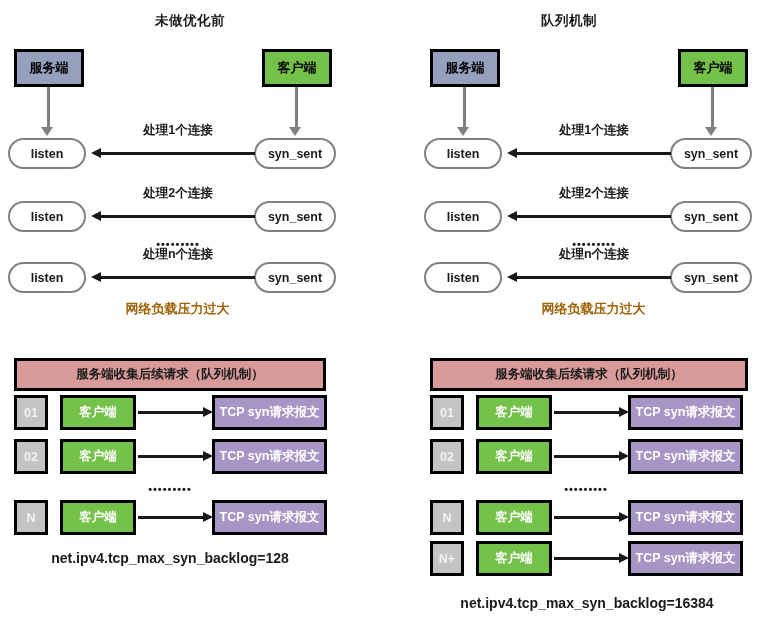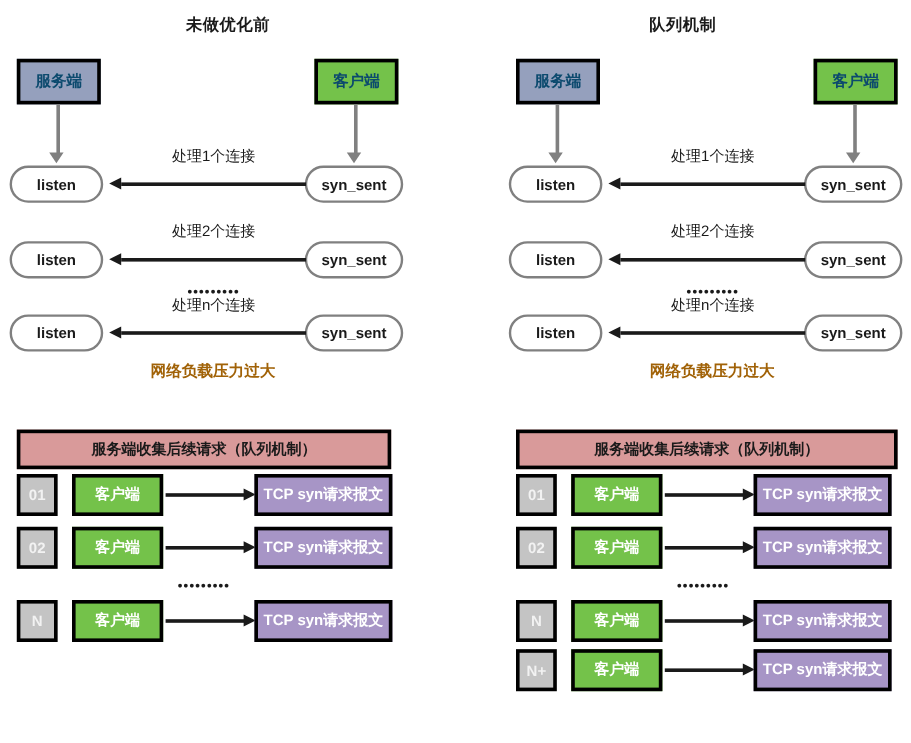--- a/index.html
+++ b/index.html
@@ -36,21 +36,21 @@
 
   
   .endpoint {
     position: absolute;
     border: 3px solid #000000;
     display: flex;
     align-items: center;
     justify-content: center;
     font-size: 13px;
     font-weight: bold;
-    color: #0c4a6e;
+    color: #000000;
     box-sizing: border-box;
   }
   .endpoint.server { background: #95a0bd; }
   .endpoint.client { background: #74c24a; }
 
   
   .pill {
     position: absolute;
     border: 2.5px solid #808080;
     border-radius: 16px;
@@ -94,21 +94,21 @@
     width: 0; height: 0;
     border-top: 5.5px solid transparent;
     border-bottom: 5.5px solid transparent;
     border-left: 10px solid #1a1a1a;
   }
 
   .edge-label {
     position: absolute;
     text-align: center;
     font-size: 12.5px;
-    font-weight: normal;
+    font-weight: bold;
     color: #1a1a1a;
     white-space: nowrap;
   }
 
   .dots {
     position: absolute;
     text-align: center;
     font-size: 11px;
     font-weight: bold;
     letter-spacing: 1px;
@@ -272,20 +272,21 @@
   </div>
   <div class="qclient" style="left:60px; top:500px; width:76px; height:35px;">
     <span>客户端</span>
   </div>
   <div class="hline" style="left:138px; top:516px; width:66px;"></div>
   <div class="hhead-right" style="left:203px; top:511.5px;"></div>
   <div class="qpacket" style="left:212px; top:500px; width:115px; height:35px;">
     <span>TCP syn请求报文</span>
   </div>
 
+  <div class="sysctl" style="left:0; top:550px; width:340px;">net.ipv4.tcp_max_syn_backlog=128</div>
 </div>
 
 <div class="panel" id="panel-right">
 
   <div class="panel-title" style="top:12px;">队列机制</div>
 
   <div class="endpoint server" style="left:51px; top:49px; width:70px; height:38px;">
     <span>服务端</span>
   </div>
   <div class="vline" style="left:84px; top:87px; height:42px;"></div>
@@ -378,13 +379,14 @@
   </div>
   <div class="qclient" style="left:97px; top:541px; width:76px; height:35px;">
     <span>客户端</span>
   </div>
   <div class="hline" style="left:175px; top:557px; width:66px;"></div>
   <div class="hhead-right" style="left:240px; top:552.5px;"></div>
   <div class="qpacket" style="left:249px; top:541px; width:115px; height:35px;">
     <span>TCP syn请求报文</span>
   </div>
 
+  <div class="sysctl" style="left:38px; top:595px; width:340px;">net.ipv4.tcp_max_syn_backlog=16384</div>
 </div>
 
 </body></html>

